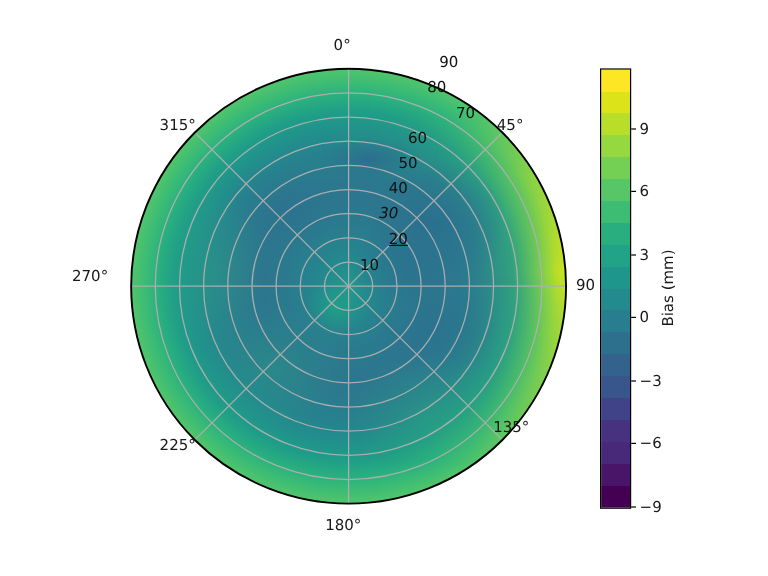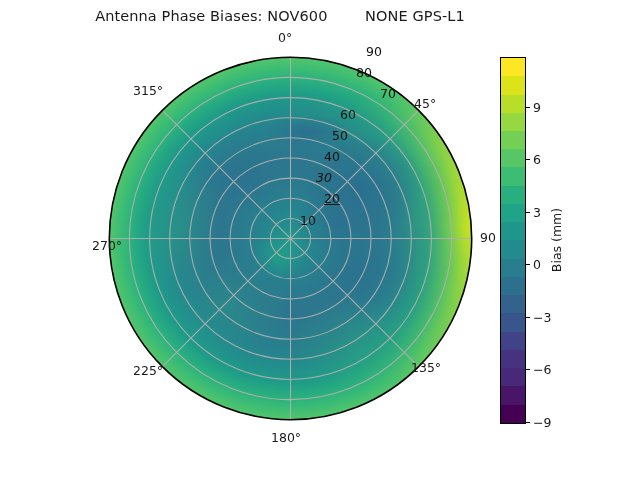--- a/index.html
+++ b/index.html
@@ -99,21 +99,20 @@
     transform: translate(-50%, -50%) rotate(-90deg);
     transform-origin: center center;
     white-space: nowrap;
   }
 </style>
 </head>
 <body>
 
 <div id="fig">
 
-  <div id="title">Antenna Phase Biases: NOV600        NONE GPS-L1</div>
 
   <div id="polar-wrap">
     <svg id="polar-svg" viewBox="0 0 365 365">
       <defs>
         <clipPath id="diskClip">
           <circle cx="182.5" cy="182.5" r="181.2"></circle>
         </clipPath>
 
         <radialGradient id="radialBase" cx="50%" cy="50%" r="50%">
           <stop offset="0.00" stop-color="#239a8b"></stop>
@@ -208,25 +207,25 @@
         <line x1="54.4" y1="54.4" x2="310.6" y2="310.6"></line>
         <line x1="310.6" y1="54.4" x2="54.4" y2="310.6"></line>
       </g>
 
       <circle cx="182.5" cy="182.5" r="181.2" fill="none" stroke="#000000" stroke-width="1.6"></circle>
     </svg>
 
     <div class="theta-label" style="left:170px; top:-26px;">0°</div>
     <div class="theta-label" style="left:306px; top:40px;text-align:right;">45°</div>
     <div class="theta-label" style="left:372px; top:174px;">90</div>
-    <div class="theta-label" style="left:303px; top:304px;">135°</div>
+    <div class="theta-label" style="left:303px; top:292px;">135°</div>
     <div class="theta-label" style="left:163px; top:374px;">180°</div>
     <div class="theta-label" style="left:25px;  top:307px;">225°</div>
-    <div class="theta-label" style="left:-48px; top:182px;margin-left:32px;">270°</div>
-    <div class="theta-label" style="left:25px;  top:27px;">315°</div>
+    <div class="theta-label" style="left:-48px; top:166px;">270°</div>
+    <div class="theta-label" style="left:25px;  top:40px;">315°</div>
 
     <div class="r-label" style="left:192px; top:157px;">10</div>
     <div class="r-label" style="left:216px; top:135px;text-decoration:underline;">20</div>
     <div class="r-label" style="left:208px; top:114px;font-style:italic;">30</div>
     <div class="r-label" style="left:216px; top:93px;">40</div>
     <div class="r-label" style="left:224px; top:72px;">50</div>
     <div class="r-label" style="left:232px; top:51px;">60</div>
     <div class="r-label" style="left:240px; top:30px;margin-left:32px;">70</div>
     <div class="r-label" style="left:248px; top:9px;">80</div>
     <div class="r-label" style="left:258px; top:-12px;">90</div>

